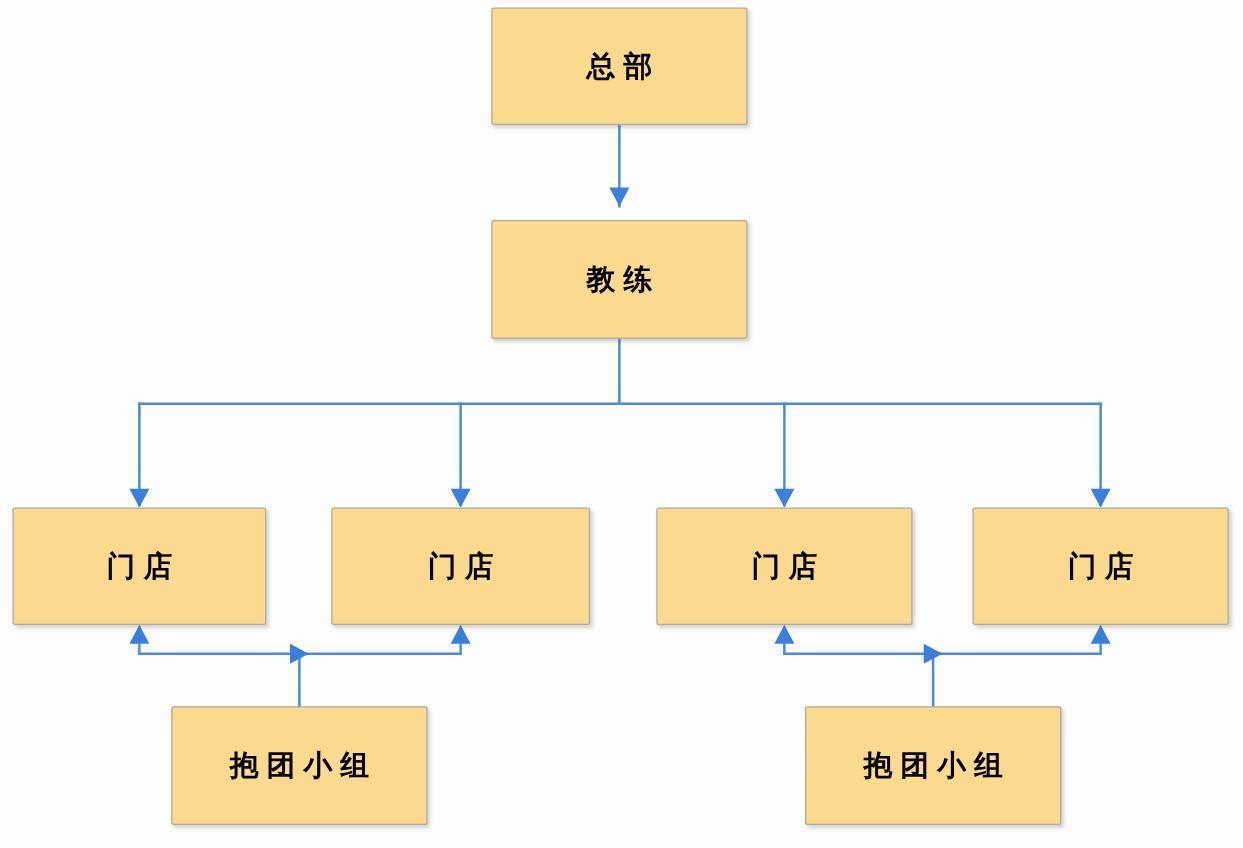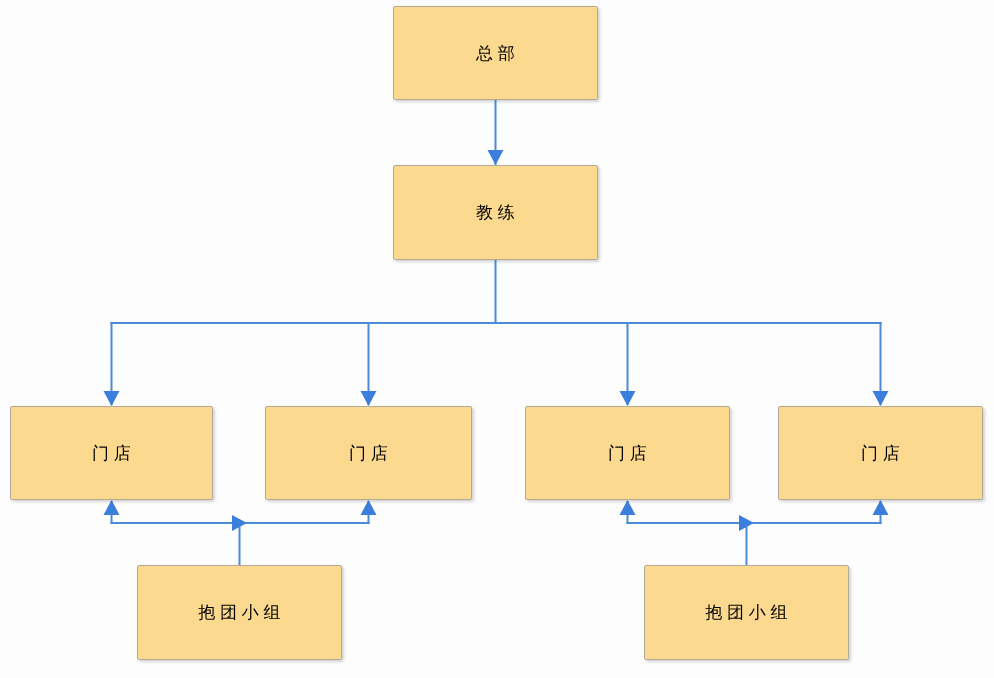--- a/index.html
+++ b/index.html
@@ -25,22 +25,22 @@
     background: var(--node-fill, #fbd98f);
     border: 1px solid var(--node-border, #b0a894);
     border-radius: 2px;
     box-shadow: 2px 2px 3px rgba(90, 90, 90, 0.25);
     display: flex;
     align-items: center;
     justify-content: center;
   }
   .node span {
     color: var(--node-text, #000000);
-    font-size: 17px;
-    font-weight: normal;
+    font-size: 23px;
+    font-weight: bold;
     letter-spacing: 0.28em;
     margin-right: -0.28em; 
     white-space: nowrap;
   }
 </style>
 </head>
 <body>
 
 <div class="canvas" style="width: 994px; height: 678px; --canvas-bg: #fdfdfe; --node-fill: #FBD98F; --node-border: #B2A996; --node-text: #000000;">
     <svg width="994" height="678" class="connector-layer">
@@ -67,21 +67,21 @@
       <polygon points="103.5,515 119.5,515 111.5,500" fill="#3C7EDB"></polygon>
       <polygon points="360.5,515 376.5,515 368.5,500" fill="#3C7EDB"></polygon>
       <polygon points="619.5,515 635.5,515 627.5,500" fill="#3C7EDB"></polygon>
       <polygon points="872.5,515 888.5,515 880.5,500" fill="#3C7EDB"></polygon>
       <polygon points="232,515 232,531 247,523" fill="#3C7EDB"></polygon>
       <polygon points="739,515 739,531 754,523" fill="#3C7EDB"></polygon>
     </svg>
     <div class="node" style="left: 393px; top: 6px; width: 205px; height: 94px;">
       <span>总部</span>
     </div>
-    <div class="node" style="left: 393px; top: 165px; width: 205px; height: 95px;">
+    <div class="node" style="left: 393px; top: 176px; width: 205px; height: 95px;">
       <span>教练</span>
     </div>
     <div class="node" style="left: 10px; top: 406px; width: 203px; height: 94px;">
       <span>门店</span>
     </div>
     <div class="node" style="left: 265px; top: 406px; width: 207px; height: 94px;">
       <span>门店</span>
     </div>
     <div class="node" style="left: 525px; top: 406px; width: 205px; height: 94px;">
       <span>门店</span>

